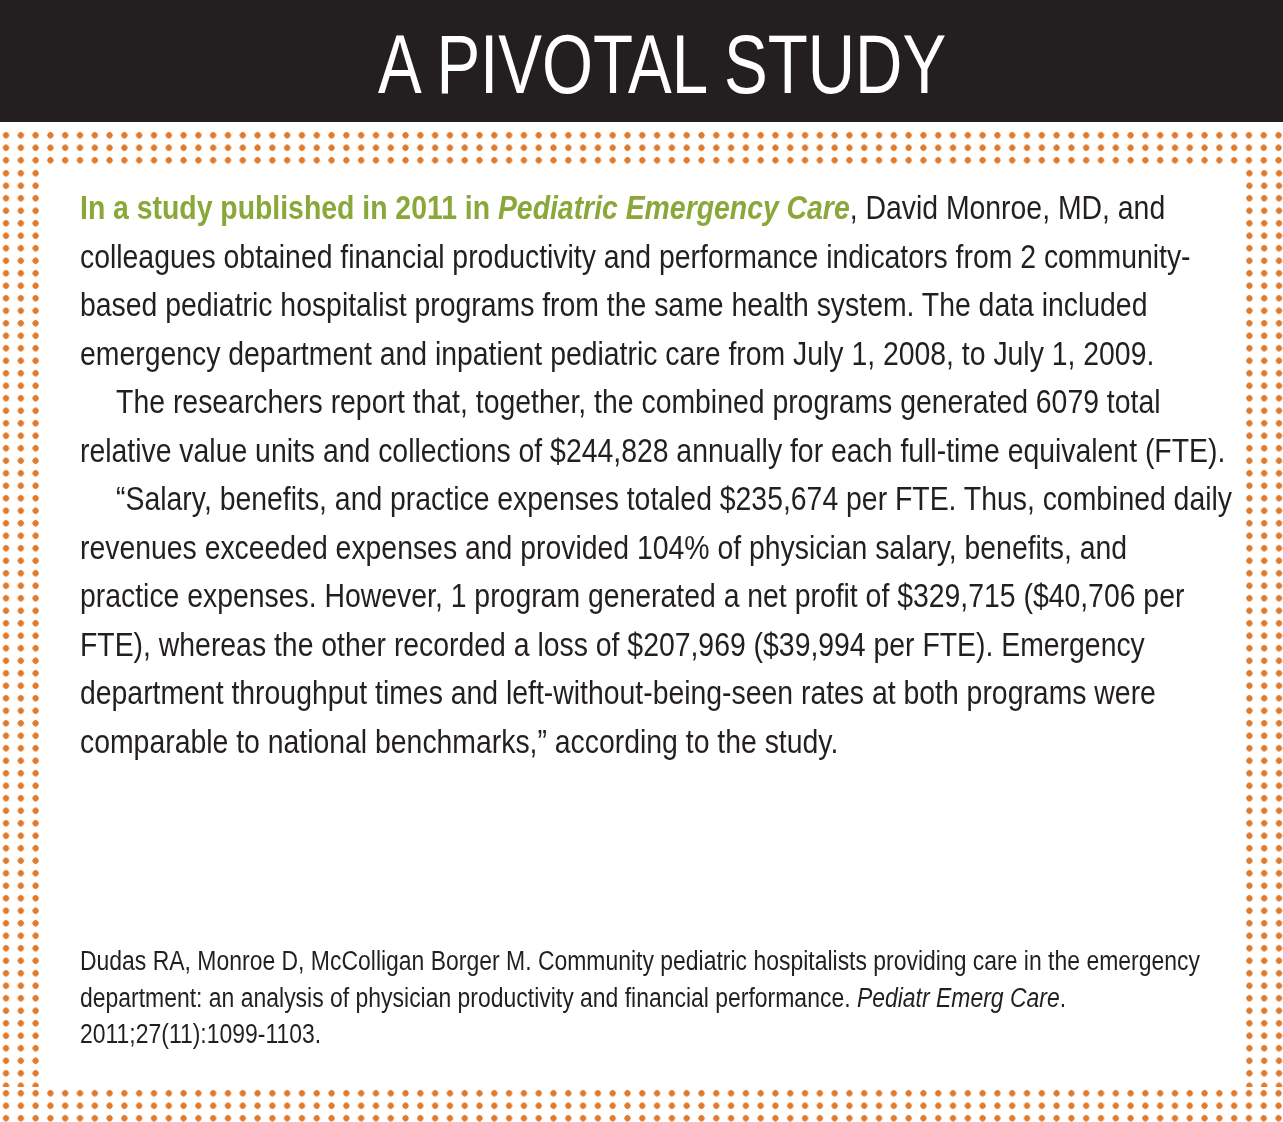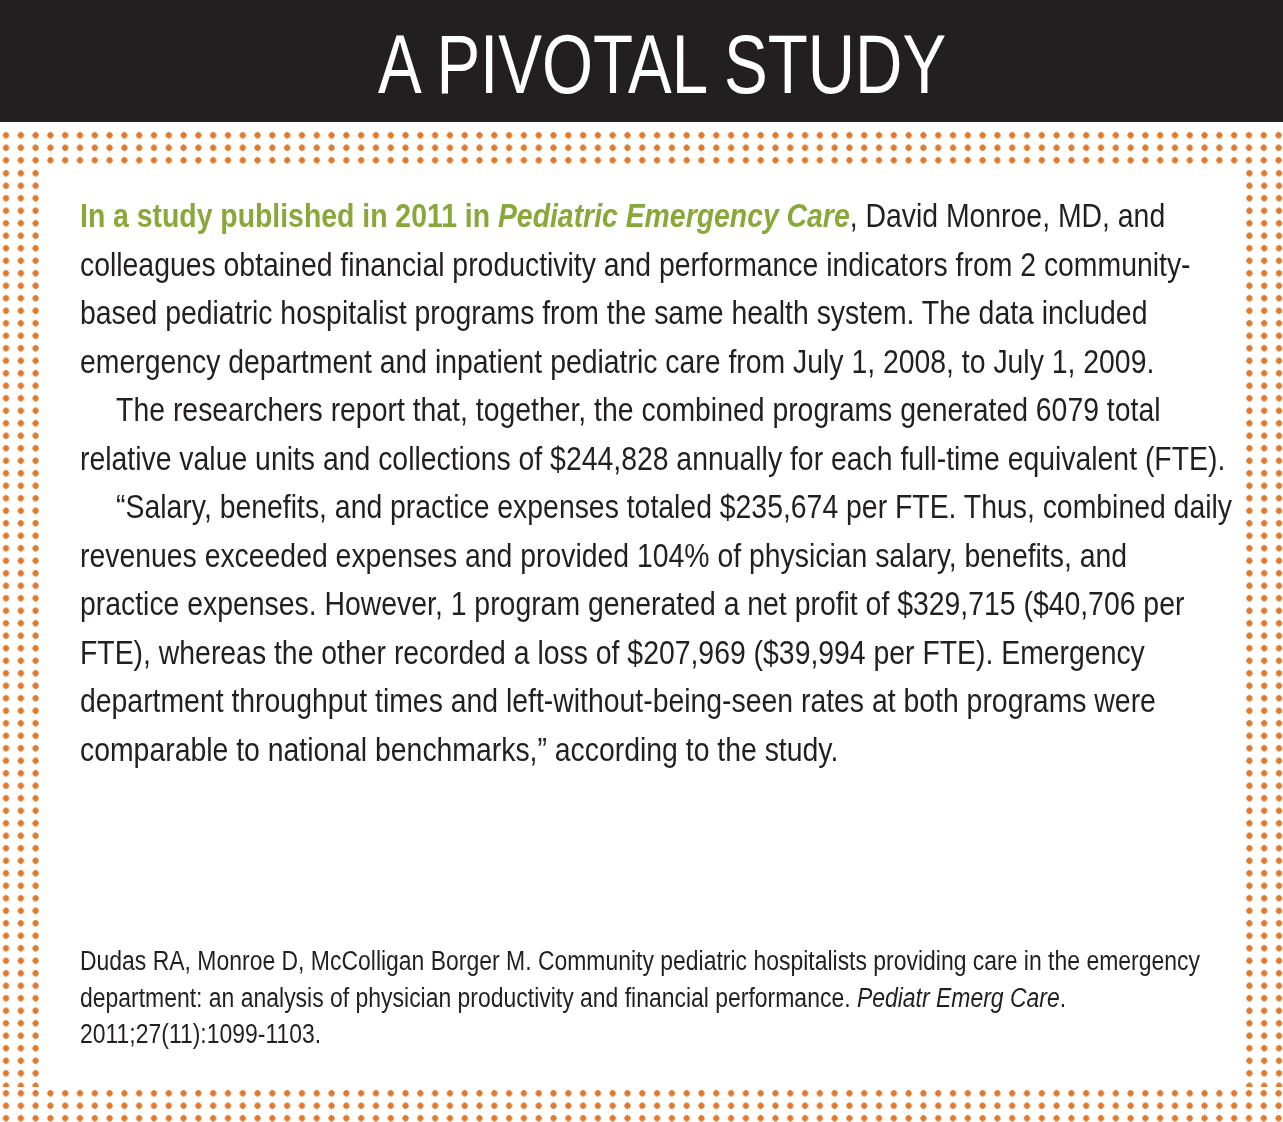--- a/index.html
+++ b/index.html
@@ -32,21 +32,21 @@
     background-size: 14.8px 12.5px;
     background-repeat: repeat;
   }
   .dots-top { left: 0; top: 129px; width: 1283px; height: 37.5px; background-position: -1.4px 0; }
   .dots-bottom { left: 0; top: 1087px; width: 1283px; height: 37.5px; background-position: -1.4px 0; }
   .dots-left { left: 0; top: 166.5px; width: 44.4px; height: 920.5px; background-position: -1.4px 0; }
   .dots-right { left: 1241.5px; top: 166.5px; width: 44.4px; height: 920.5px; background-position: 0 0; }
 
   .content {
     position: absolute;
-    left: 80px; top: 192px;
+    left: 80px; top: 184px;
     width: 1150px;
   }
   .body-text {
     font-family: "Liberation Sans Narrow", "Liberation Sans", sans-serif;
     font-size: 33px;
     line-height: 48.5px;
     color: #231f20;
     transform-origin: left top;
     transform: scaleX(0.86);
     width: 1340px;

